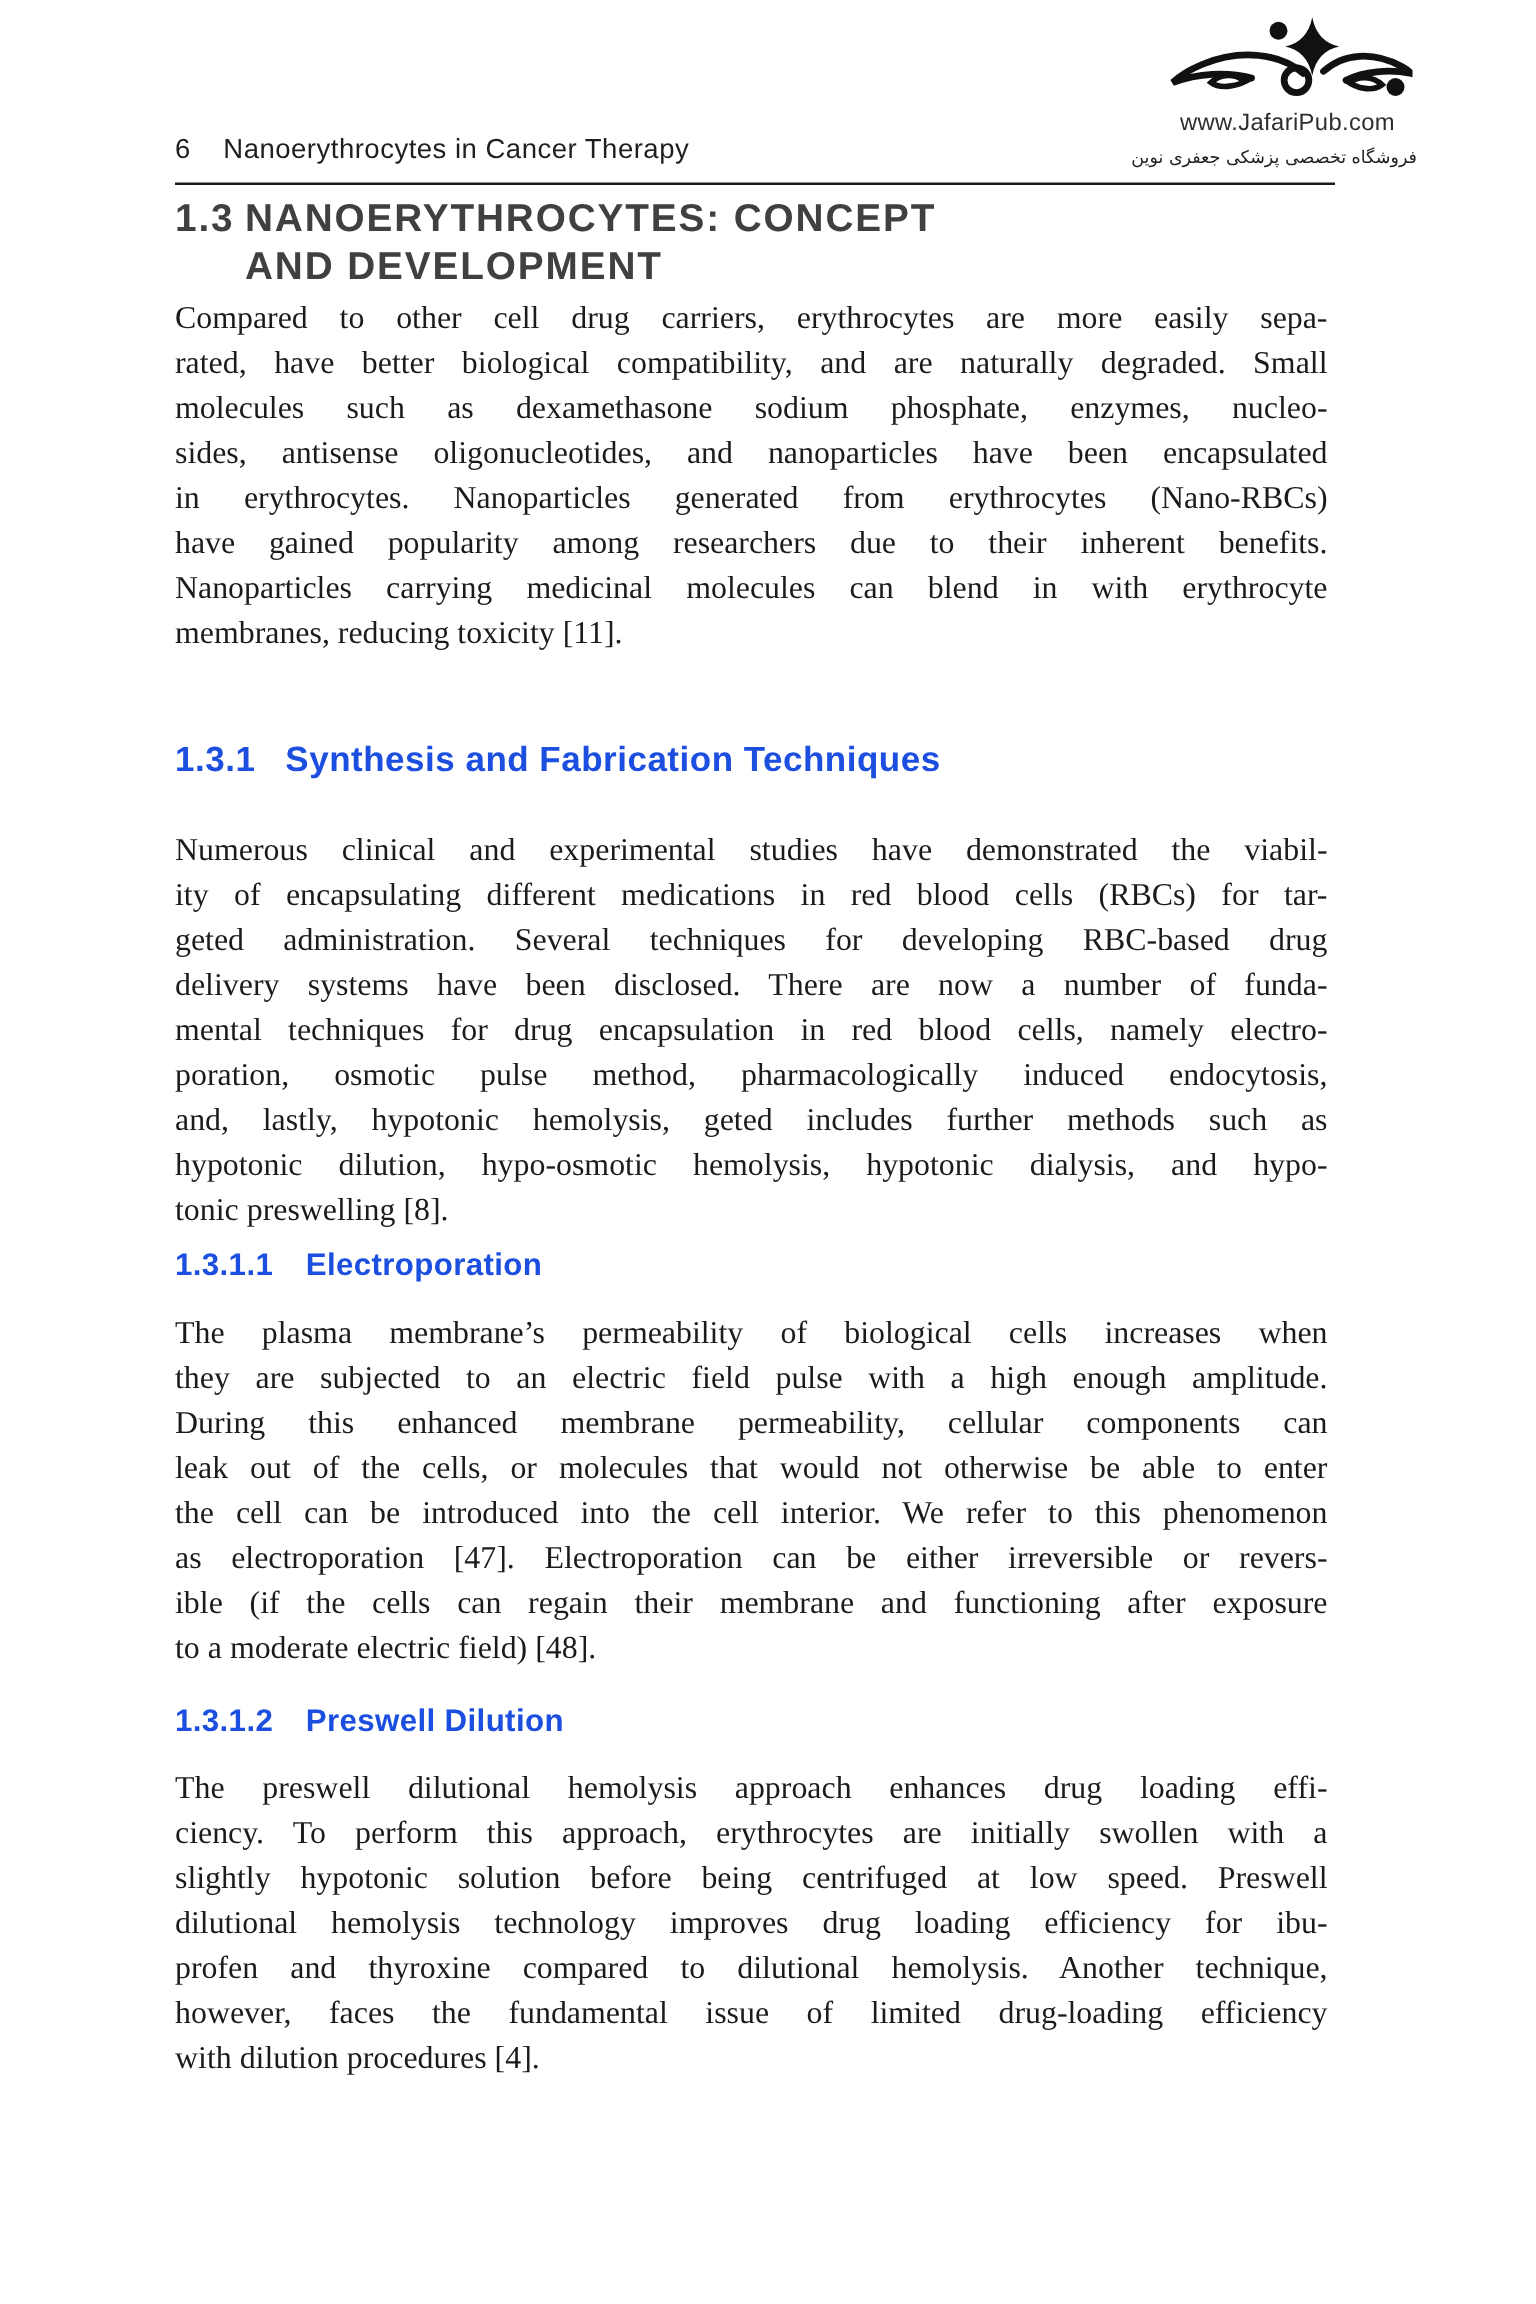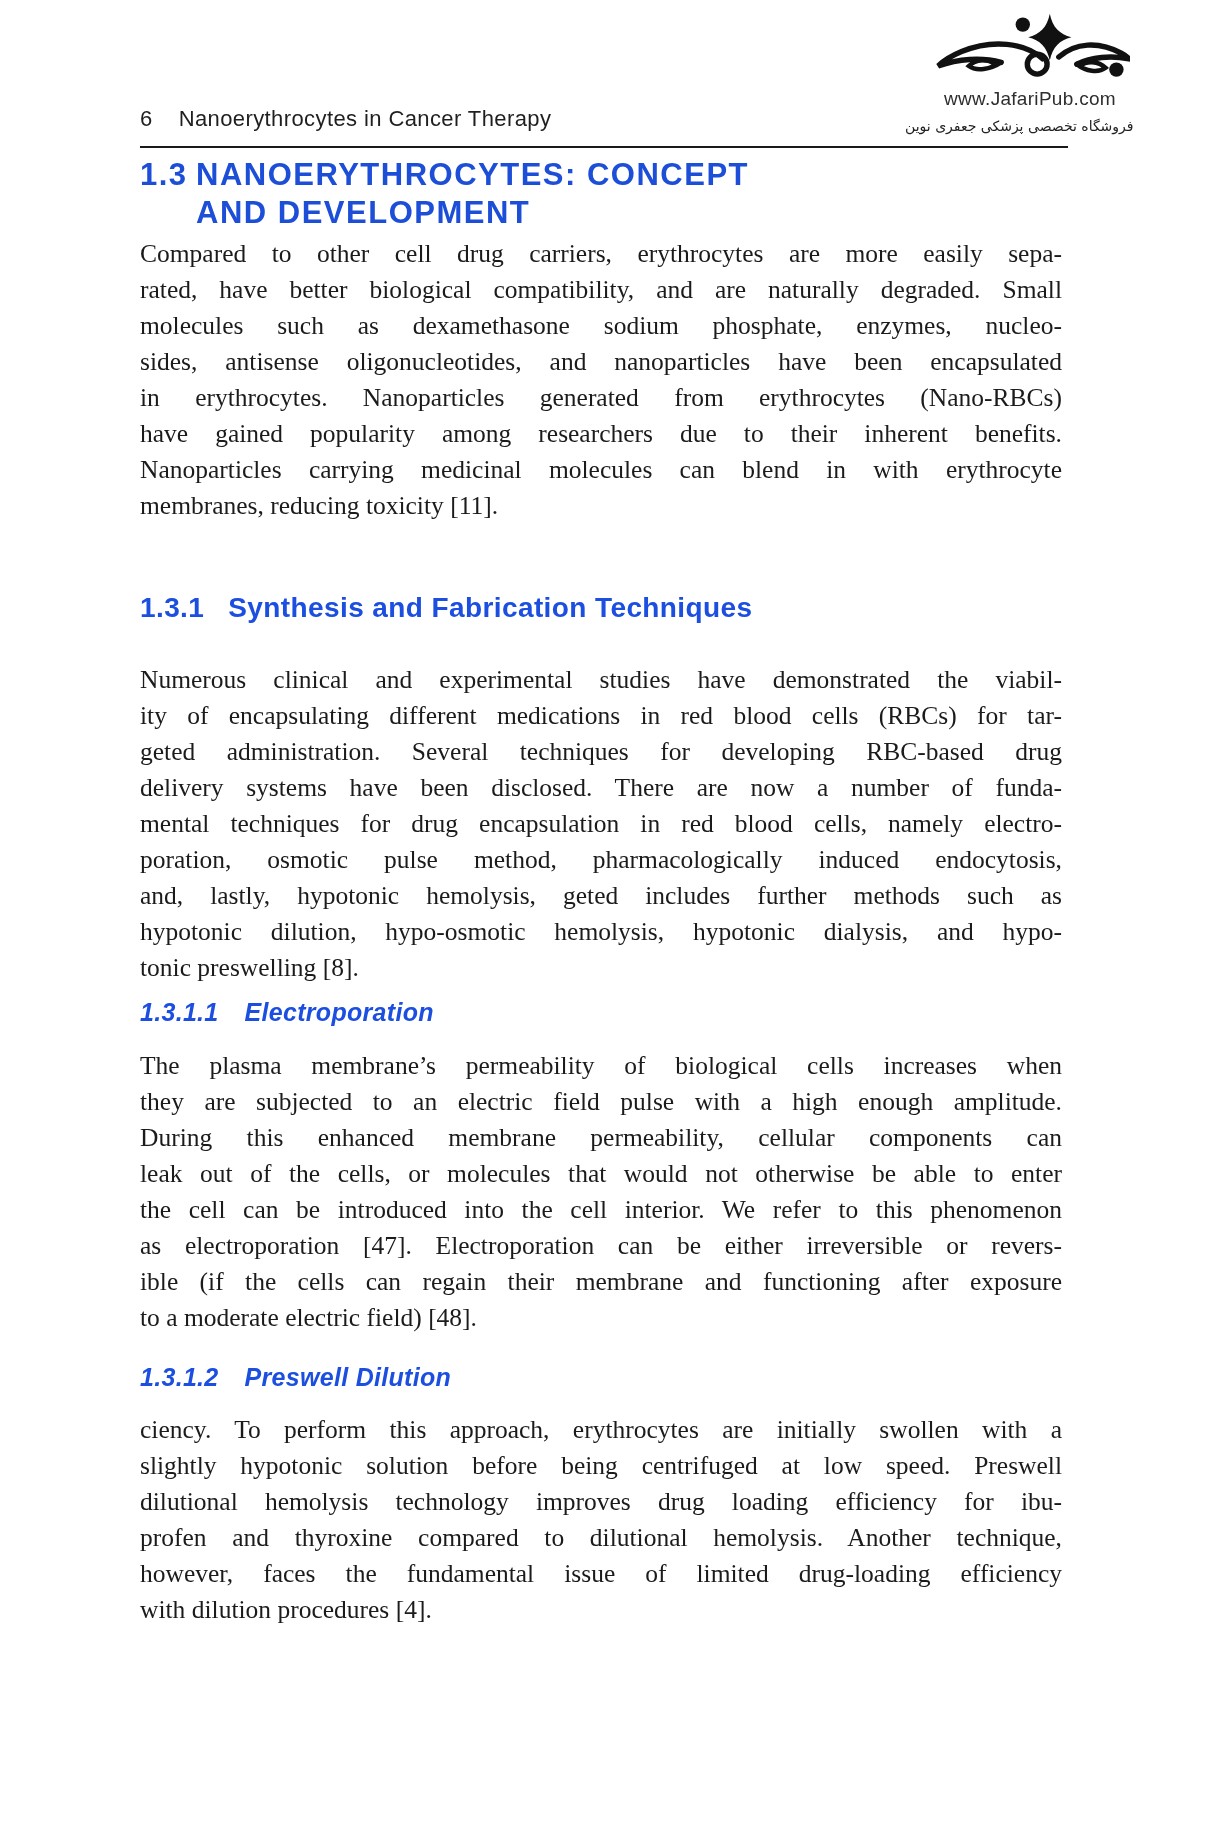--- a/index.html
+++ b/index.html
@@ -67,42 +67,41 @@
   .h1 {
     position: absolute;
     left: 140px;
     top: 156px;
     display: flex;
     font-family: "Liberation Sans", sans-serif;
     font-weight: 700;
     font-size: 31px;
     line-height: 38px;
     letter-spacing: 1.5px;
-    color: #1d4ed8;
+    color: #404040;
   }
   .h1-num { width: 56px; flex: 0 0 56px; }
   .h2 {
     position: absolute;
     left: 140px;
     top: 592px;
     display: flex;
     font-family: "Liberation Sans", sans-serif;
     font-weight: 700;
     font-size: 28px;
     letter-spacing: 0.4px;
     color: #1c4ee0;
   }
   .h2-num { margin-right: 24px; }
   .h3 {
     position: absolute;
     left: 140px;
     display: flex;
     font-family: "Liberation Sans", sans-serif;
     font-weight: 700;
-    font-style: italic;
     font-size: 25px;
     letter-spacing: 0.3px;
     color: #1c4ee0;
   }
   .h3-num { margin-right: 26px; }
   .h3.electroporation { top: 998px; }
   .h3.preswell { top: 1363px; }
 
   
   .para {
@@ -204,20 +203,21 @@
       <div class="line">ible (if the cells can regain their membrane and functioning after exposure</div>
       <div class="line">to a moderate electric field) [48].</div>
     </div>
 
   <div class="h3 preswell">
     <span class="h3-num">1.3.1.2</span>
     <span>Preswell Dilution</span>
   </div>
 
   <div class="para p4">
+      <div class="line">The preswell dilutional hemolysis approach enhances drug loading effi-</div>
       <div class="line">ciency. To perform this approach, erythrocytes are initially swollen with a</div>
       <div class="line">slightly hypotonic solution before being centrifuged at low speed. Preswell</div>
       <div class="line">dilutional hemolysis technology improves drug loading efficiency for ibu-</div>
       <div class="line">profen and thyroxine compared to dilutional hemolysis. Another technique,</div>
       <div class="line">however, faces the fundamental issue of limited drug-loading efficiency</div>
       <div class="line">with dilution procedures [4].</div>
     </div>
 
 </div>
 

